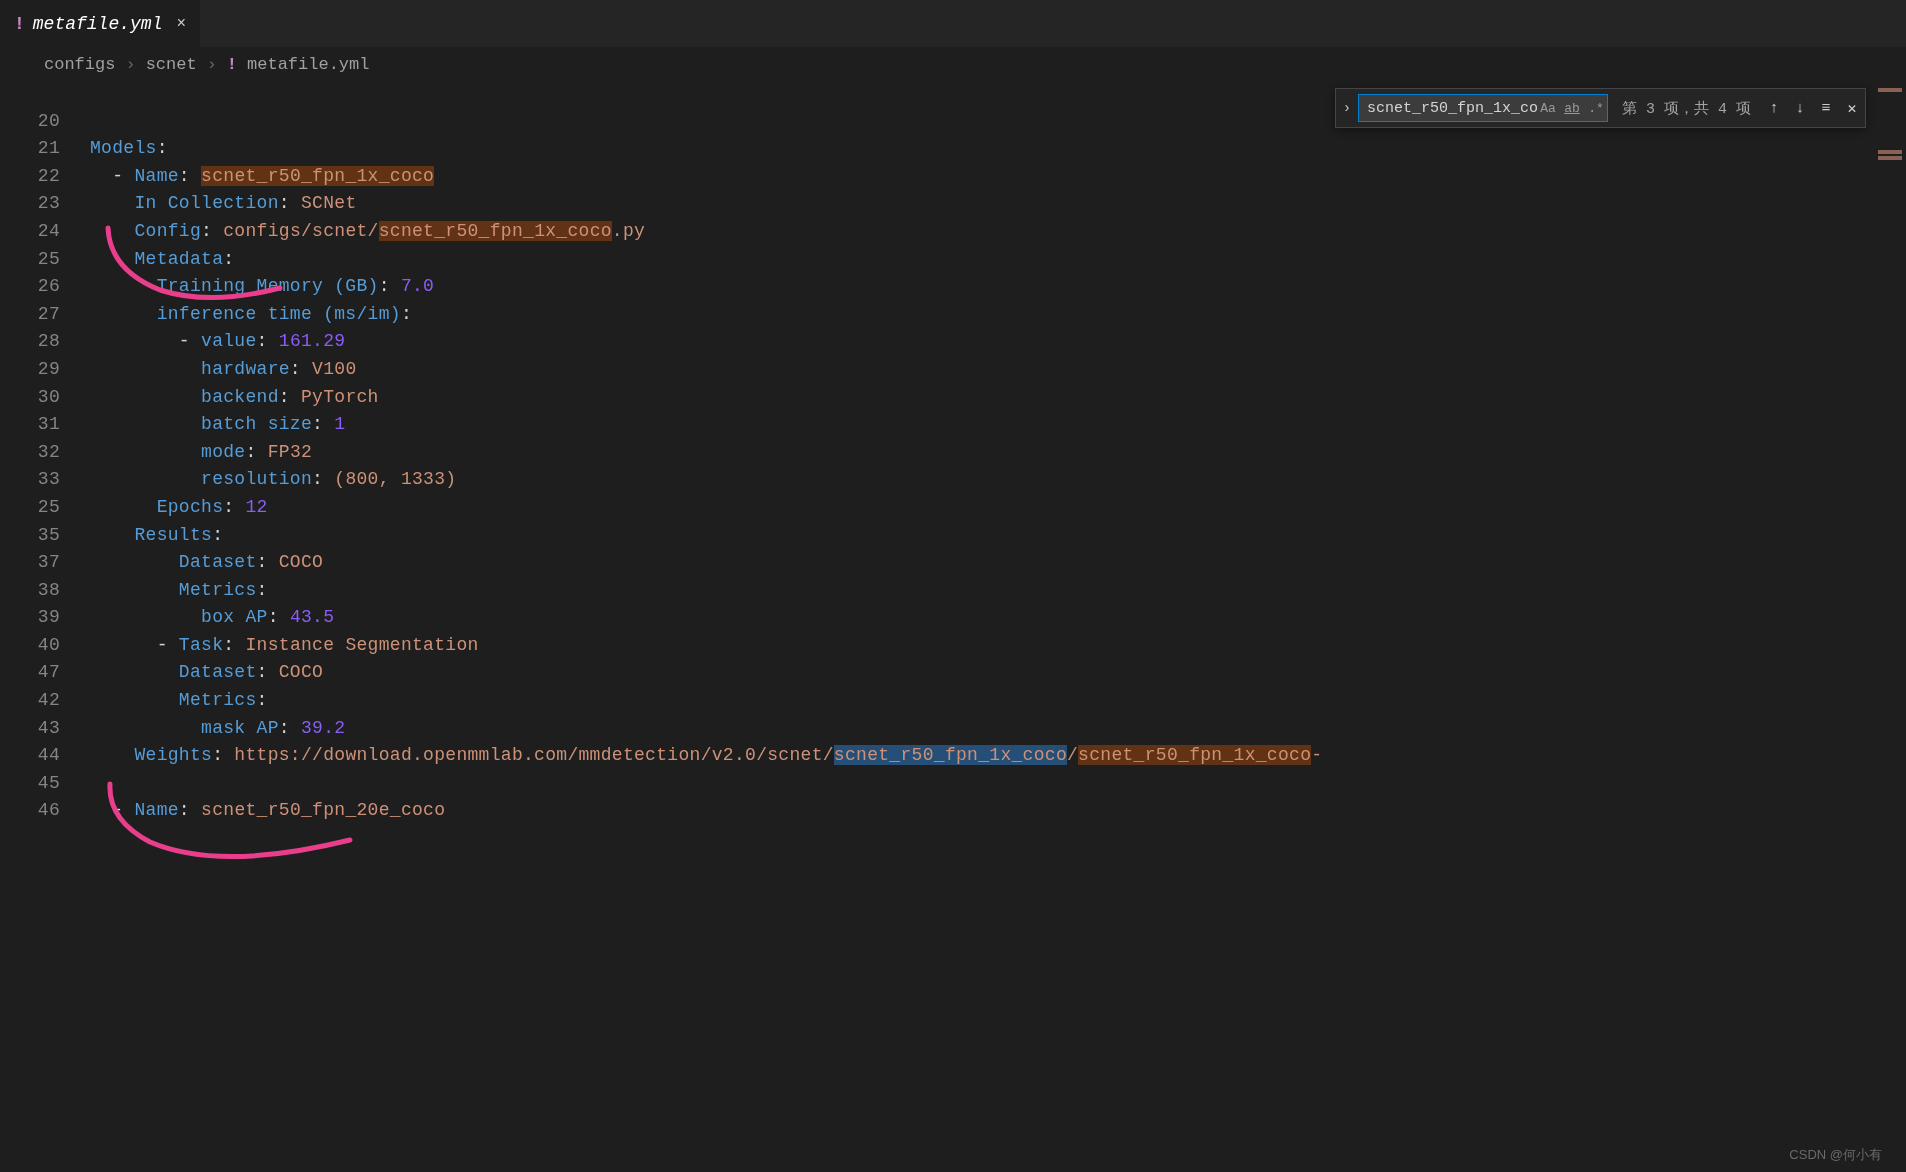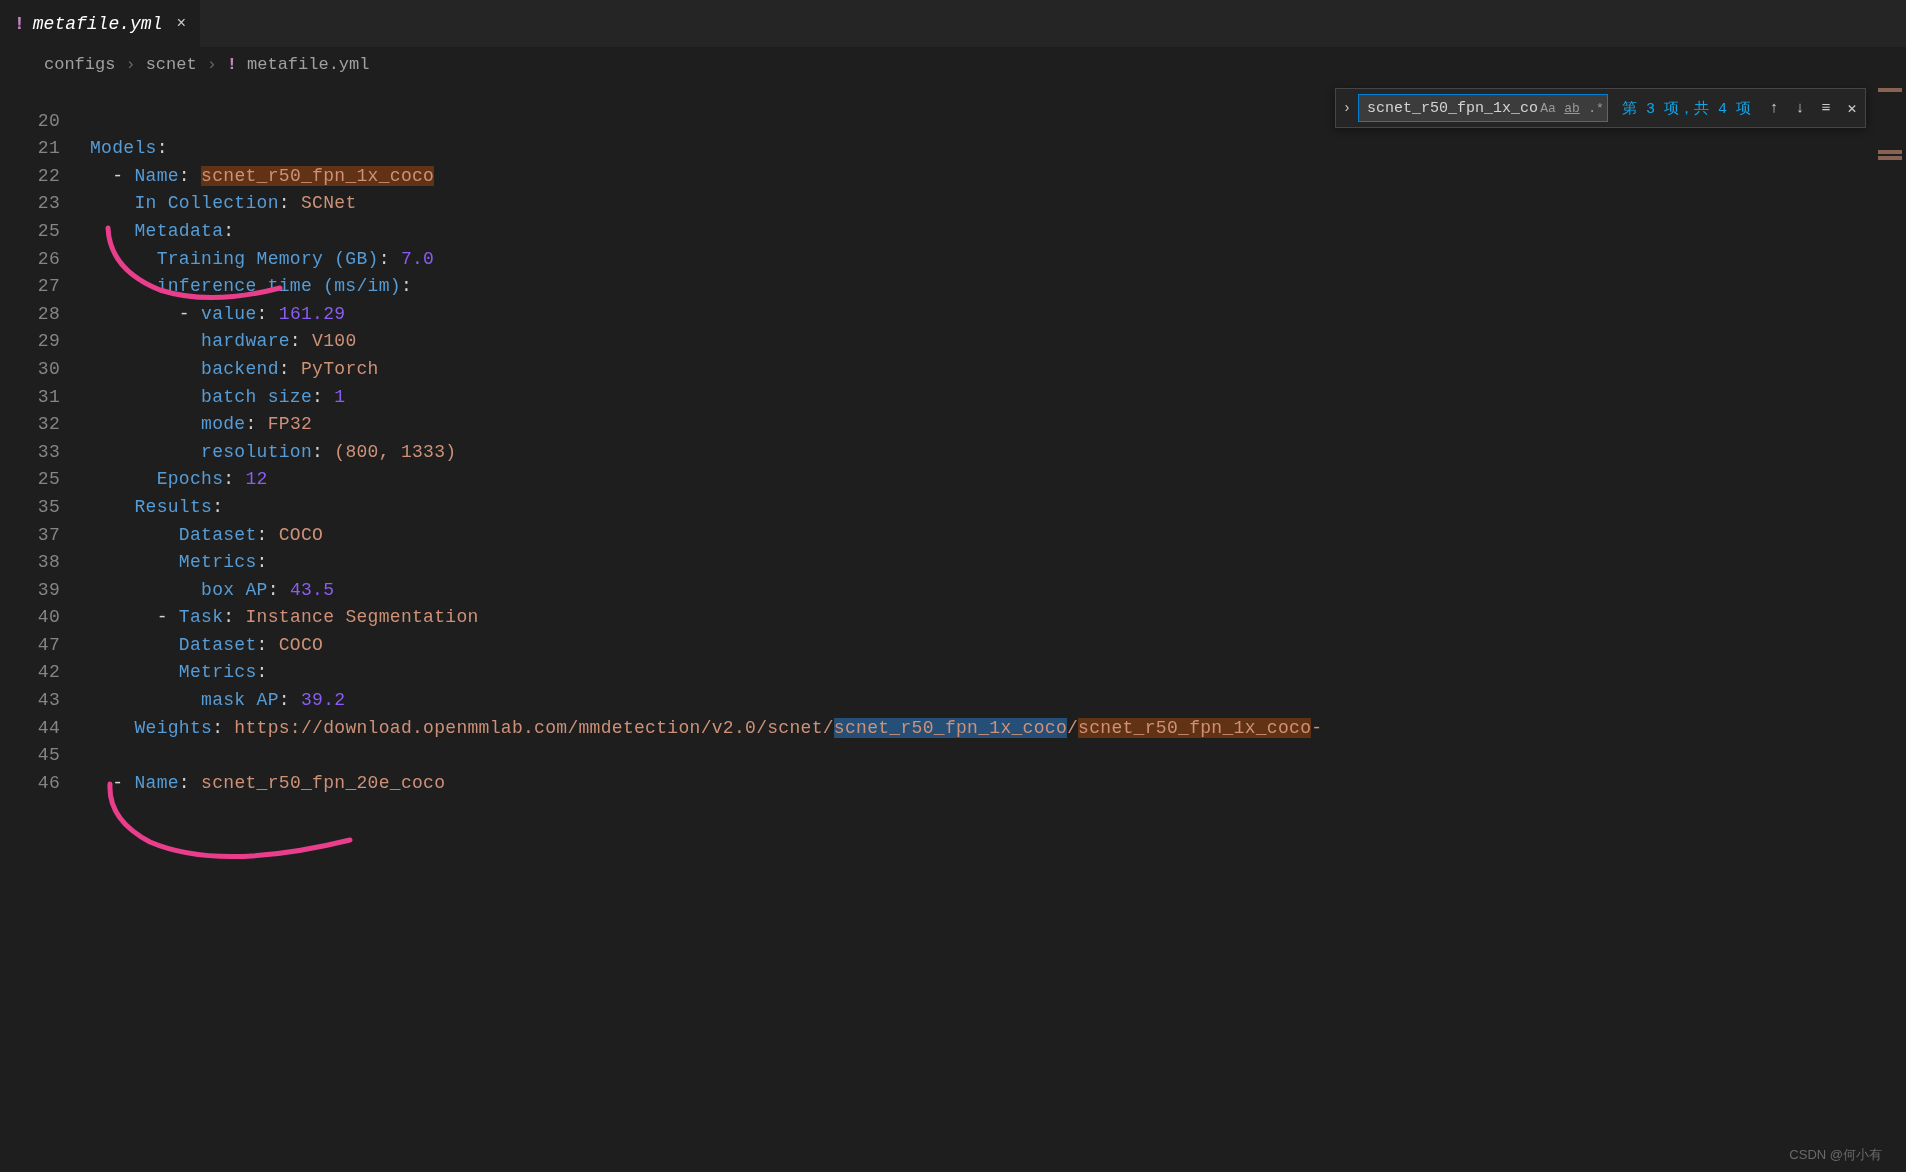--- a/index.html
+++ b/index.html
@@ -22,21 +22,21 @@
 .tok-dash { color:#d4d4d4; }
 .hl { background:#613214; }
 .sel { background:#264f78; }
 .find-widget { position:absolute; top:8px; right:40px; background:#252526; border:1px solid #454545; display:flex; align-items:center; height:40px; z-index:5; font-size:15px; box-shadow:0 2px 8px rgba(0,0,0,.4); }
 .find-toggle { width:22px; display:flex; align-items:center; justify-content:center; color:#ccc; cursor:pointer; font-size:14px; }
 .find-input { background:#3c3c3c; border:1px solid #007fd4; color:#d4d4d4; height:28px; padding:0 8px; width:250px; font-family:inherit; font-size:15px; outline:none; margin:0 4px 0 0; display:flex; align-items:center; }
 .find-input input { background:transparent; border:none; color:#d4d4d4; outline:none; width:170px; font-family:inherit; font-size:15px; }
 .find-opts { display:flex; gap:2px; margin-left:auto; }
 .find-opt { width:22px; height:22px; display:flex; align-items:center; justify-content:center; color:#999; border-radius:3px; cursor:pointer; font-size:13px; }
 .find-opt.u { text-decoration:underline; }
-.find-status { color:#0ea5e9; padding:0 10px; white-space:nowrap; }
+.find-status { color:#a3a3a3; padding:0 10px; white-space:nowrap; }
 .find-btn { width:26px; height:26px; display:flex; align-items:center; justify-content:center; color:#ccc; cursor:pointer; }
 .minimap { position:absolute; right:0; top:0; width:32px; height:100%; background:linear-gradient(#1e1e1e,#1e1e1e); }
 .mm-blob { position:absolute; left:4px; right:4px; background:#3a5068; opacity:.6; }
 .annot { position:absolute; pointer-events:none; z-index:3; }
 .watermark { position:absolute; right:24px; bottom:8px; color:#6a6a6a; font-size:13px; font-family:Arial,sans-serif; }
 </style>
 </head>
 <body>
 
 <div class="tab-bar">
@@ -75,20 +75,21 @@
     <div class="find-btn">✕</div>
   </div>
 
 
   <div style="height:27.6px"></div>
 
   <div class="code-line"><span class="gutter">20</span></div>
   <div class="code-line"><span class="gutter">21</span><span class="tok-key">Models</span><span class="tok-punc">:</span></div>
   <div class="code-line"><span class="gutter">22</span>  <span class="tok-dash">- </span><span class="tok-key">Name</span><span class="tok-punc">: </span><span class="tok-str hl">scnet_r50_fpn_1x_coco</span></div>
   <div class="code-line"><span class="gutter">23</span>    <span class="tok-key">In Collection</span><span class="tok-punc">: </span><span class="tok-str">SCNet</span></div>
+  <div class="code-line"><span class="gutter">24</span>    <span class="tok-key">Config</span><span class="tok-punc">: </span><span class="tok-str">configs/scnet/</span><span class="tok-str hl">scnet_r50_fpn_1x_coco</span><span class="tok-str">.py</span></div>
   <div class="code-line"><span class="gutter">25</span>    <span class="tok-key">Metadata</span><span class="tok-punc">:</span></div>
   <div class="code-line"><span class="gutter">26</span>      <span class="tok-key">Training Memory (GB)</span><span class="tok-punc">: </span><span class="tok-num">7.0</span></div>
   <div class="code-line"><span class="gutter">27</span>      <span class="tok-key">inference time (ms/im)</span><span class="tok-punc">:</span></div>
   <div class="code-line"><span class="gutter">28</span>        <span class="tok-dash">- </span><span class="tok-key">value</span><span class="tok-punc">: </span><span class="tok-num">161.29</span></div>
   <div class="code-line"><span class="gutter">29</span>          <span class="tok-key">hardware</span><span class="tok-punc">: </span><span class="tok-str">V100</span></div>
   <div class="code-line"><span class="gutter">30</span>          <span class="tok-key">backend</span><span class="tok-punc">: </span><span class="tok-str">PyTorch</span></div>
   <div class="code-line"><span class="gutter">31</span>          <span class="tok-key">batch size</span><span class="tok-punc">: </span><span class="tok-num">1</span></div>
   <div class="code-line"><span class="gutter">32</span>          <span class="tok-key">mode</span><span class="tok-punc">: </span><span class="tok-str">FP32</span></div>
   <div class="code-line"><span class="gutter">33</span>          <span class="tok-key">resolution</span><span class="tok-punc">: </span><span class="tok-str">(800, 1333)</span></div>
   <div class="code-line"><span class="gutter">25</span>      <span class="tok-key">Epochs</span><span class="tok-punc">: </span><span class="tok-num">12</span></div>

